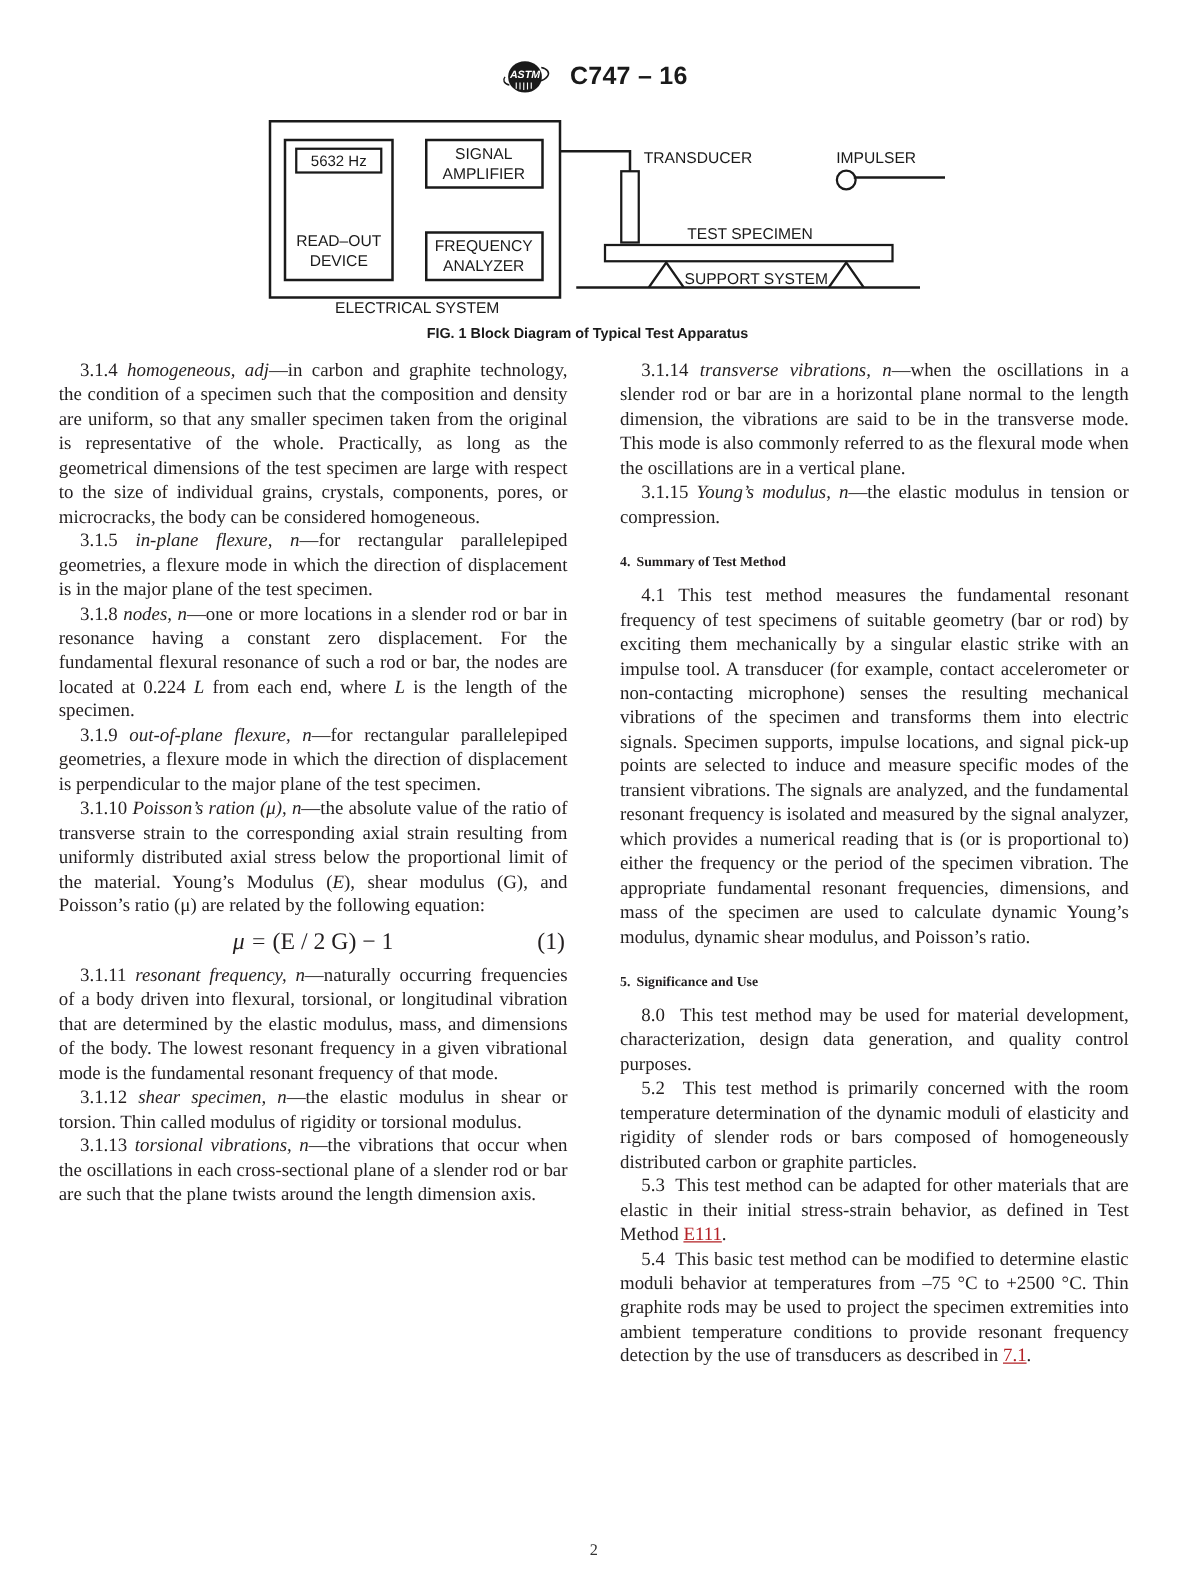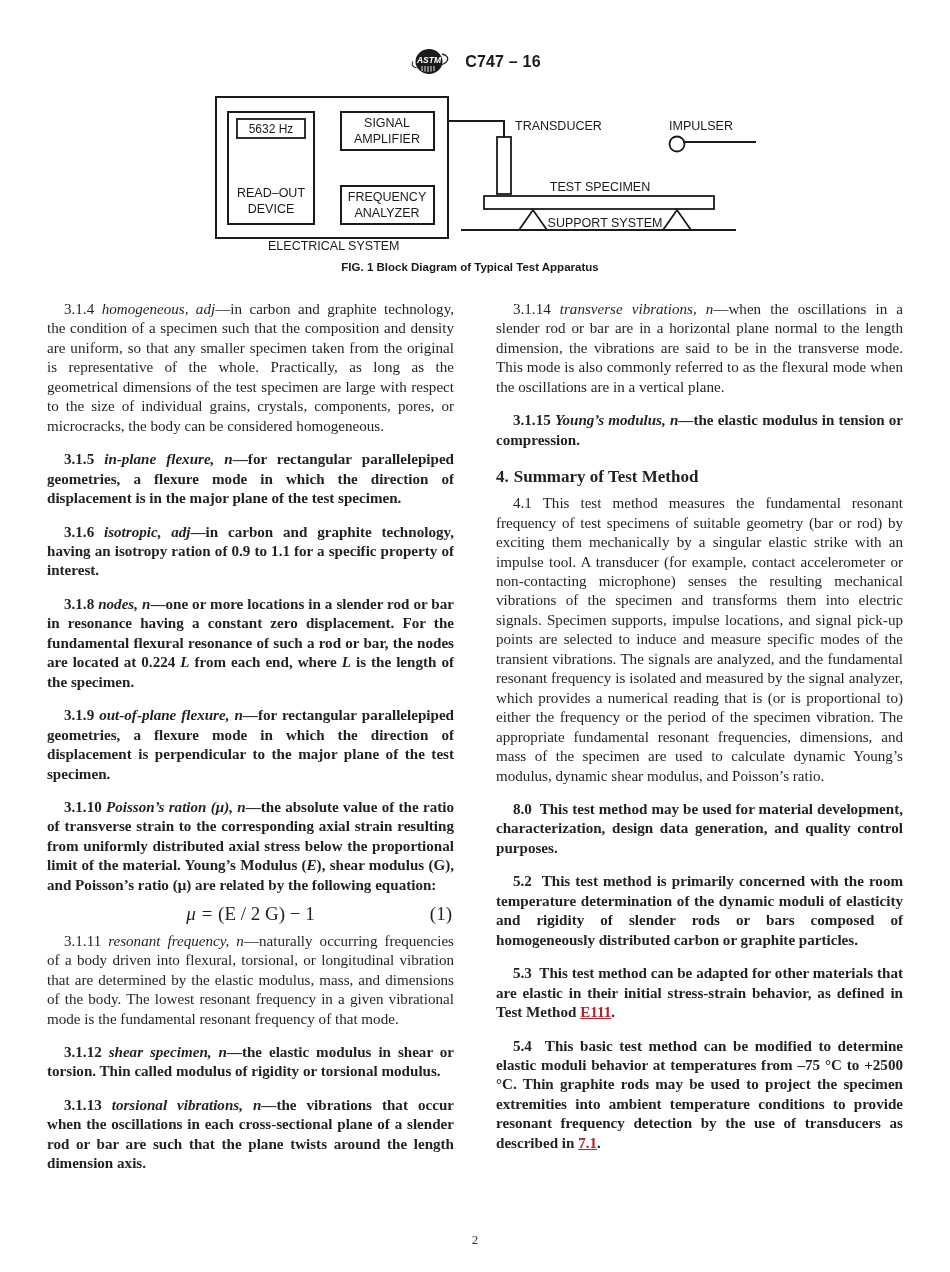--- a/index.html
+++ b/index.html
@@ -27,21 +27,21 @@
     justify-content: center;
     gap: 14px;
   }
   .astm-logo {
     width: 42px;
     height: 27px;
     flex: 0 0 auto;
   }
   .designation {
     font-family: "Liberation Sans", "DejaVu Sans", sans-serif;
-    font-size: 16px;
+    font-size: 20px;
     font-weight: bold;
     letter-spacing: 0.2px;
     color: #1a1a1a;
   }
 
   
   .figure-wrap {
     position: absolute;
     top: 92px;
     left: 16px;
@@ -57,44 +57,44 @@
     text-align: center;
     font-family: "Liberation Sans", "DejaVu Sans", sans-serif;
     font-size: 11.5px;
     font-weight: bold;
     color: #1a1a1a;
   }
 
   
   .columns {
     position: absolute;
-    top: 300px;
+    top: 288px;
     left: 47px;
     width: 856px;
     display: flex;
     gap: 42px;
   }
   .col {
     width: 407px;
   }
   p.para {
     margin: 0 0 0 0;
     padding: 0;
     text-align: justify;
     text-justify: inter-word;
     font-size: 15.1px;
     line-height: 19.45px;
     text-indent: 17px;
     hyphens: manual;
   }
-  p.para + p.para { margin-top: 14px; font-weight: bold; }
+  p.para + p.para { margin-top: 0; }
   h3.section-head {
     margin: 17px 0 8px 0;
     padding: 0;
-    font-size: 17px;
+    font-size: 11px;
     line-height: 19px;
     font-weight: bold;
     text-indent: 0;
     text-align: left;
   }
   h3.section-head .num { margin-right: 5px; }
   .it { font-style: italic; }
   .link { color: #b32025; }
   .eq-line {
     margin: 9px 0 8px 0;
@@ -195,21 +195,20 @@
 <div class="fig-caption">FIG. 1 Block Diagram of Typical Test Apparatus</div>
 
 <div class="columns">
 
   <div class="col">
 
     <p class="para"><span>3.1.4</span> <span class="it">homogeneous, adj</span><span>—in carbon and graphite technology, the condition of a specimen such that the composition and density are uniform, so that any smaller specimen taken from the original is representative of the whole. Practically, as long as the geometrical dimensions of the test specimen are large with respect to the size of individual grains, crystals, components, pores, or microcracks, the body can be considered homogeneous.</span></p>
 
     <p class="para"><span>3.1.5</span> <span class="it">in-plane flexure, n</span><span>—for rectangular parallelepiped geometries, a flexure mode in which the direction of displacement is in the major plane of the test specimen.</span></p>
 
-    <p class="para"><span>3.1.6</span> <span class="it">isotropic, adj</span><span>—in carbon and graphite technology, having an isotropy ration of 0.9 to 1.1 for a specific property of interest.</span></p>
 
 
     <p class="para"><span>3.1.8</span> <span class="it">nodes, n</span><span>—one or more locations in a slender rod or bar in resonance having a constant zero displacement. For the fundamental flexural resonance of such a rod or bar, the nodes are located at 0.224 </span><span class="it">L</span><span> from each end, where </span><span class="it">L</span><span> is the length of the specimen.</span></p>
 
     <p class="para"><span>3.1.9</span> <span class="it">out-of-plane flexure, n</span><span>—for rectangular parallelepiped geometries, a flexure mode in which the direction of displacement is perpendicular to the major plane of the test specimen.</span></p>
 
     <p class="para"><span>3.1.10</span> <span class="it">Poisson’s ration (μ), n</span><span>—the absolute value of the ratio of transverse strain to the corresponding axial strain resulting from uniformly distributed axial stress below the proportional limit of the material. Young’s Modulus (</span><span class="it">E</span><span>), shear modulus (G), and Poisson’s ratio (μ) are related by the following equation:</span></p>
 
     <div class="eq-line">
       <span class="it">μ =</span>
@@ -228,20 +227,21 @@
   <div class="col">
 
     <p class="para"><span>3.1.14</span> <span class="it">transverse vibrations, n</span><span>—when the oscillations in a slender rod or bar are in a horizontal plane normal to the length dimension, the vibrations are said to be in the transverse mode. This mode is also commonly referred to as the flexural mode when the oscillations are in a vertical plane.</span></p>
 
     <p class="para"><span>3.1.15</span> <span class="it">Young’s modulus, n</span><span>—the elastic modulus in tension or compression.</span></p>
 
     <h3 class="section-head"><span class="num">4.</span><span>Summary of Test Method</span></h3>
 
     <p class="para"><span>4.1</span> <span>This test method measures the fundamental resonant frequency of test specimens of suitable geometry (bar or rod) by exciting them mechanically by a singular elastic strike with an impulse tool. A transducer (for example, contact accelerometer or non-contacting microphone) senses the resulting mechanical vibrations of the specimen and transforms them into electric signals. Specimen supports, impulse locations, and signal pick-up points are selected to induce and measure specific modes of the transient vibrations. The signals are analyzed, and the fundamental resonant frequency is isolated and measured by the signal analyzer, which provides a numerical reading that is (or is proportional to) either the frequency or the period of the specimen vibration. The appropriate fundamental resonant frequencies, dimensions, and mass of the specimen are used to calculate dynamic Young’s modulus, dynamic shear modulus, and Poisson’s ratio.</span></p>
 
+    <h3 class="section-head"><span class="num">5.</span><span>Significance and Use</span></h3>
 
     <p class="para"><span>8.0</span>&nbsp; <span>This test method may be used for material development, characterization, design data generation, and quality control purposes.</span></p>
 
     <p class="para"><span>5.2</span>&nbsp; <span>This test method is primarily concerned with the room temperature determination of the dynamic moduli of elasticity and rigidity of slender rods or bars composed of homogeneously distributed carbon or graphite particles.</span></p>
 
     <p class="para"><span>5.3</span>&nbsp; <span>This test method can be adapted for other materials that are elastic in their initial stress-strain behavior, as defined in Test Method </span><a class="link" href="#">E111</a><span>.</span></p>
 
     <p class="para"><span>5.4</span>&nbsp; <span>This basic test method can be modified to determine elastic moduli behavior at temperatures from –75 °C to +2500 °C. Thin graphite rods may be used to project the specimen extremities into ambient temperature conditions to provide resonant frequency detection by the use of transducers as described in </span><a class="link" href="#">7.1</a><span>.</span></p>
 
   </div>

